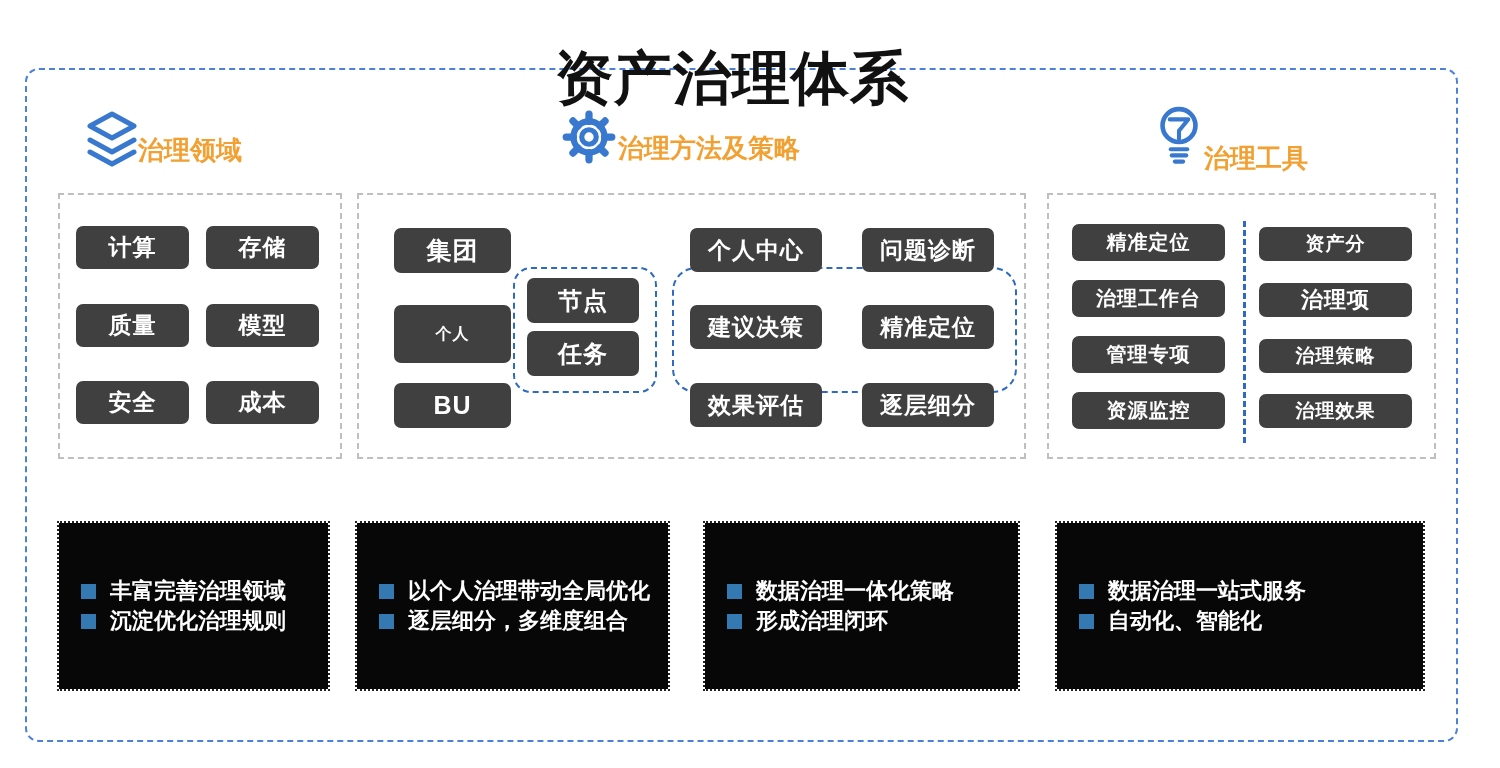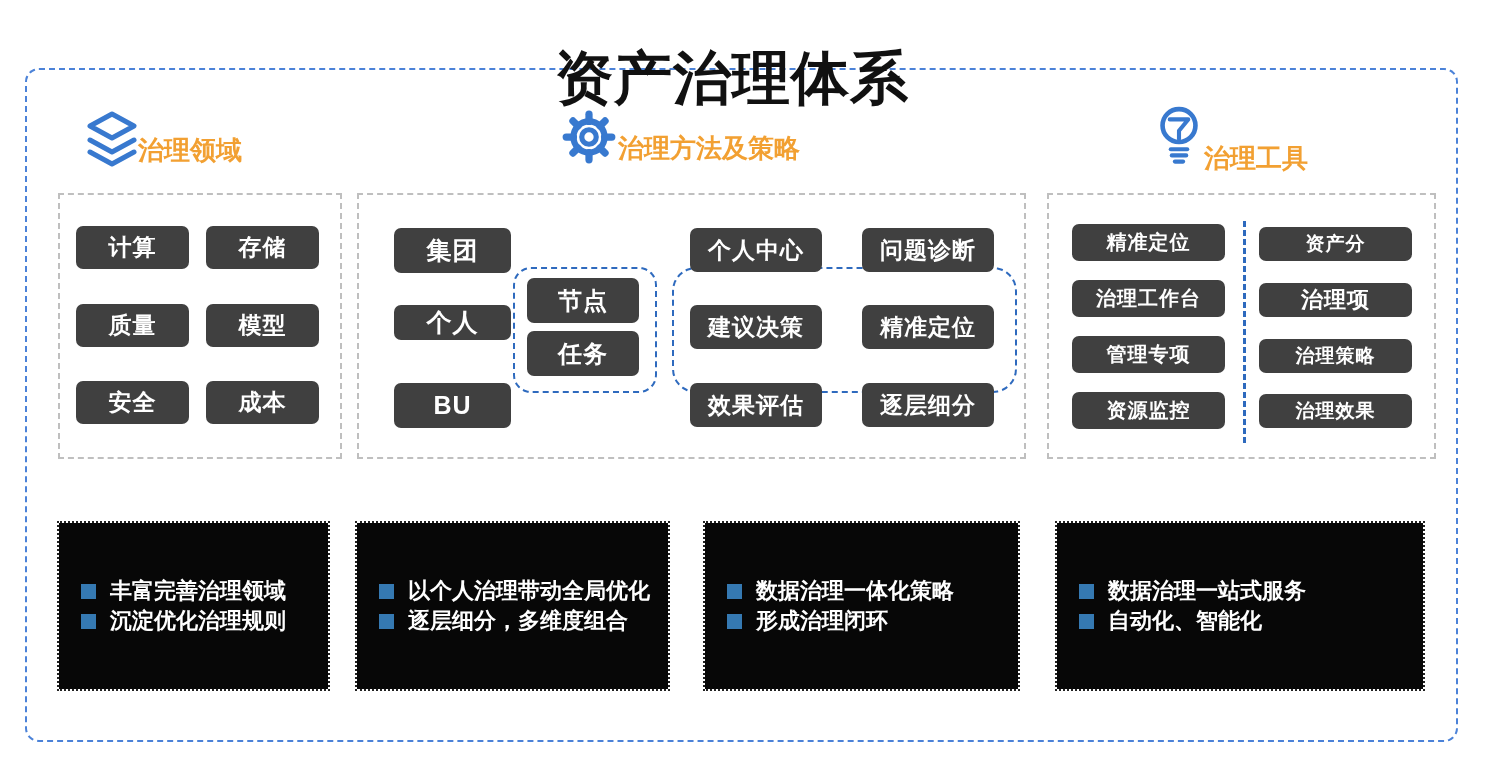--- a/index.html
+++ b/index.html
@@ -88,21 +88,21 @@
     <div class="btn" style="left:16px;top:31px;width:113px;height:43px">计算</div>
     <div class="btn" style="left:146px;top:31px;width:113px;height:43px">存储</div>
     <div class="btn" style="left:16px;top:109px;width:113px;height:43px">质量</div>
     <div class="btn" style="left:146px;top:109px;width:113px;height:43px">模型</div>
     <div class="btn" style="left:16px;top:186px;width:113px;height:43px">安全</div>
     <div class="btn" style="left:146px;top:186px;width:113px;height:43px">成本</div>
   </div>
 
   <div class="panel" style="left:357px;top:193px;width:665px;height:262px">
     <div class="btn" style="left:35px;top:33px;width:117px;height:45px;font-size:25px">集团</div>
-    <div class="btn" style="left:35px;top:110px;width:117px;height:35px;font-size:25px">个人</div>
+    <div class="btn" style="left:35px;top:110px;width:117px;height:58px;font-size:16px">个人</div>
     <div class="btn" style="left:35px;top:188px;width:117px;height:45px;font-size:25px">BU</div>
 
     <div class="group" style="left:154px;top:72px;width:140px;height:122px;border-radius:18px">
       <div class="btn" style="left:12px;top:9px;width:112px;height:45px;font-size:24px">节点</div>
       <div class="btn" style="left:12px;top:62px;width:112px;height:45px;font-size:24px">任务</div>
     </div>
 
     <div class="group" style="left:313px;top:72px;width:341px;height:122px;border-radius:24px"></div>
 
     <div class="btn" style="left:331px;top:33px;width:132px;height:44px">个人中心</div>

